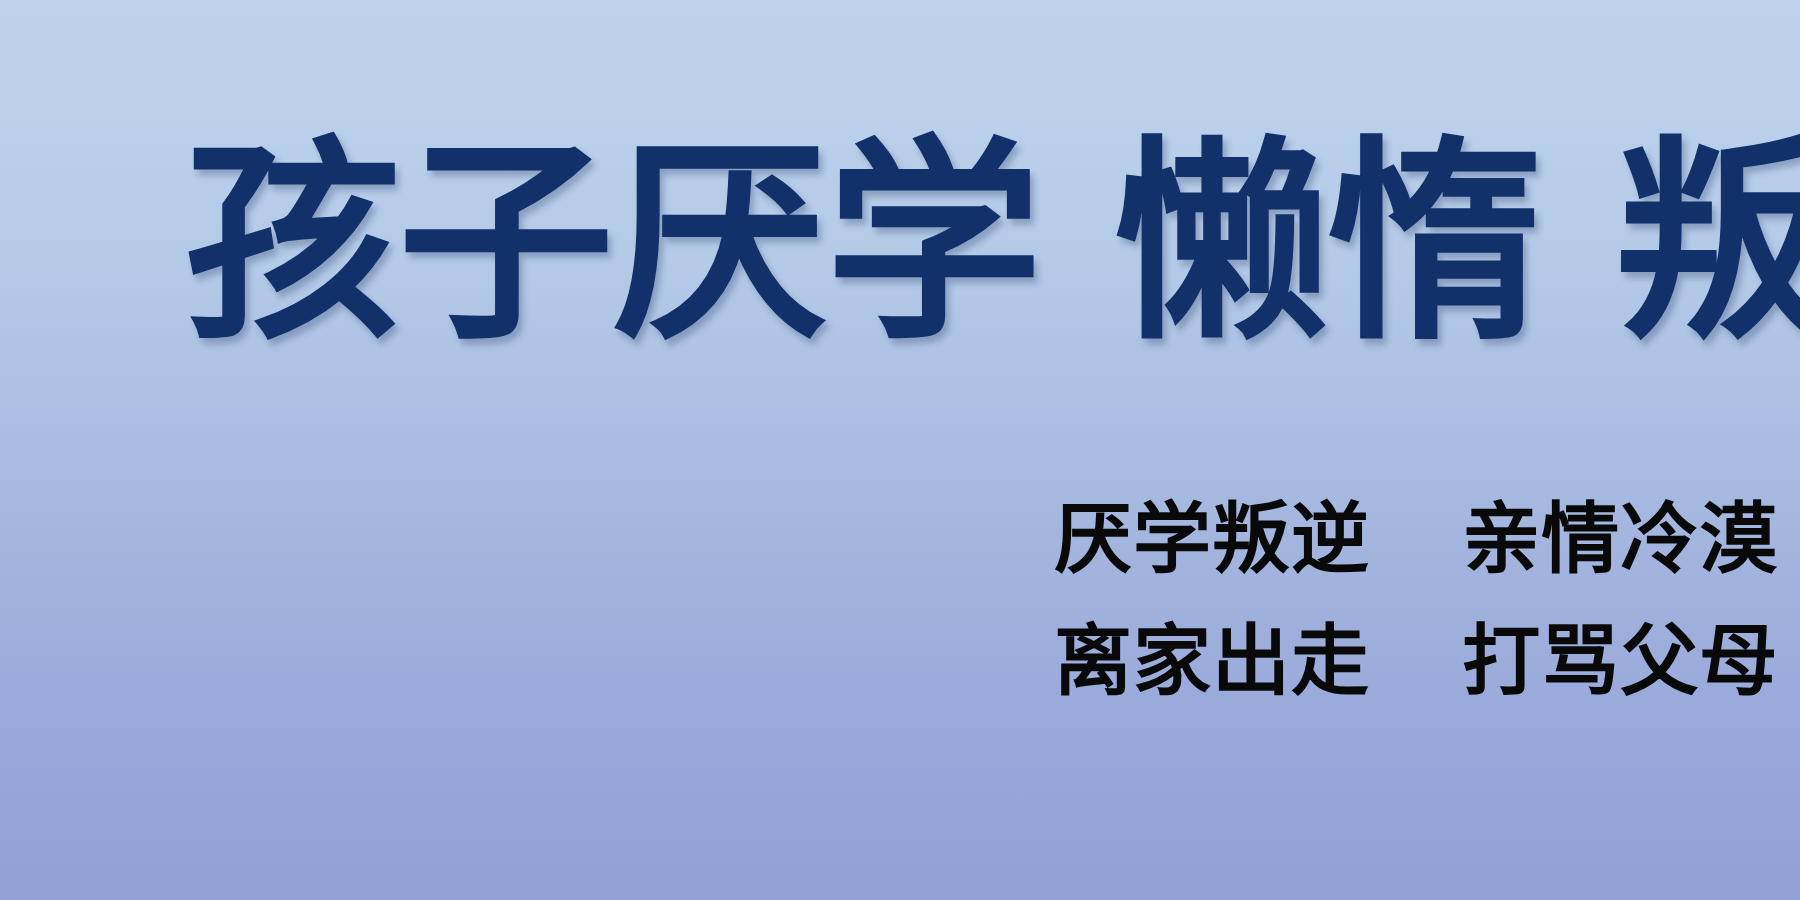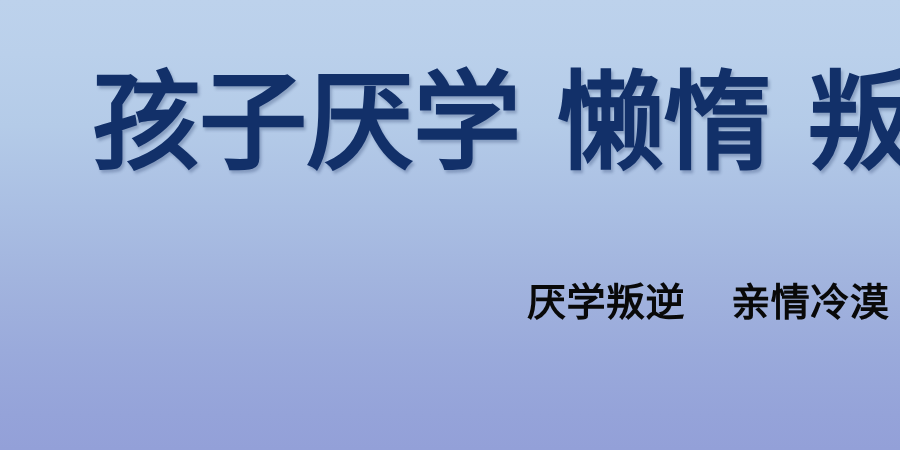--- a/index.html
+++ b/index.html
@@ -84,36 +84,40 @@
     width: 340px;
     color: #090909;
     font-size: 39px;
     font-weight: 700;
     line-height: 61px;
     letter-spacing: 0.5px;
     white-space: nowrap;
   }
   .symptom-line {
     display: block;
-    margin-top: 32px;
   }
   .symptom-gap {
     display: inline-block;
     width: 18px;
   }
 </style>
 </head>
 <body>
 
 <div class="poster">
 
   <div class="headline">孩子厌学 懒惰 叛逆</div>
 
 
   <div class="symptoms">
     <span class="symptom-line">
       <span>厌学叛逆</span>
       <span class="symptom-gap"></span>
       <span>亲情冷漠</span>
     </span>
+    <span class="symptom-line">
+      <span>离家出走</span>
+      <span class="symptom-gap"></span>
+      <span>打骂父母</span>
+    </span>
   </div>
 
 </div>
 
 </body></html>

